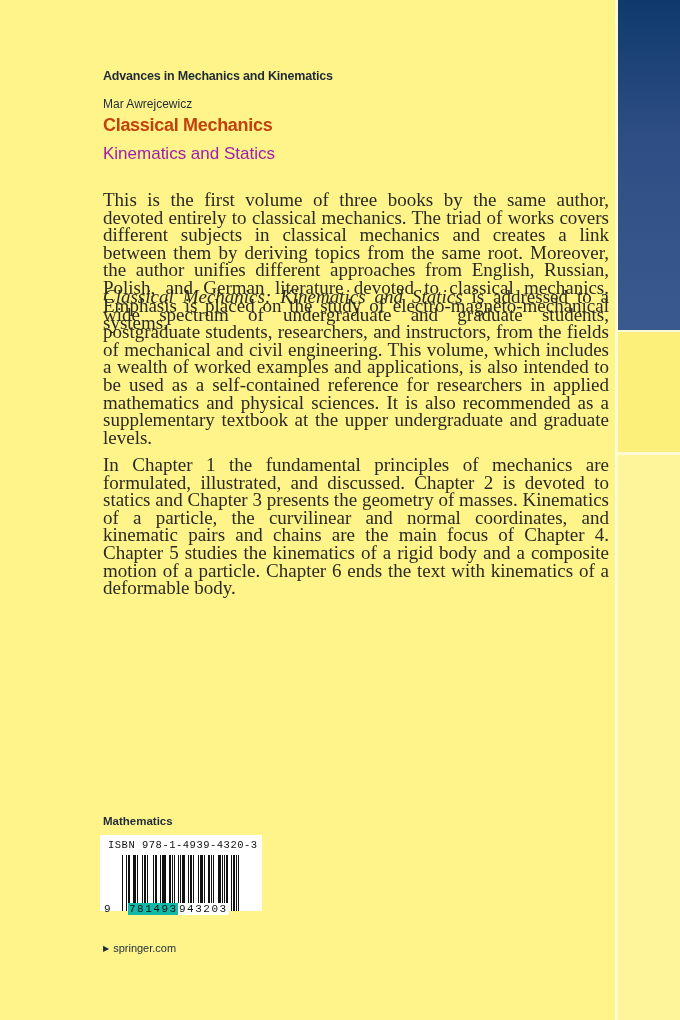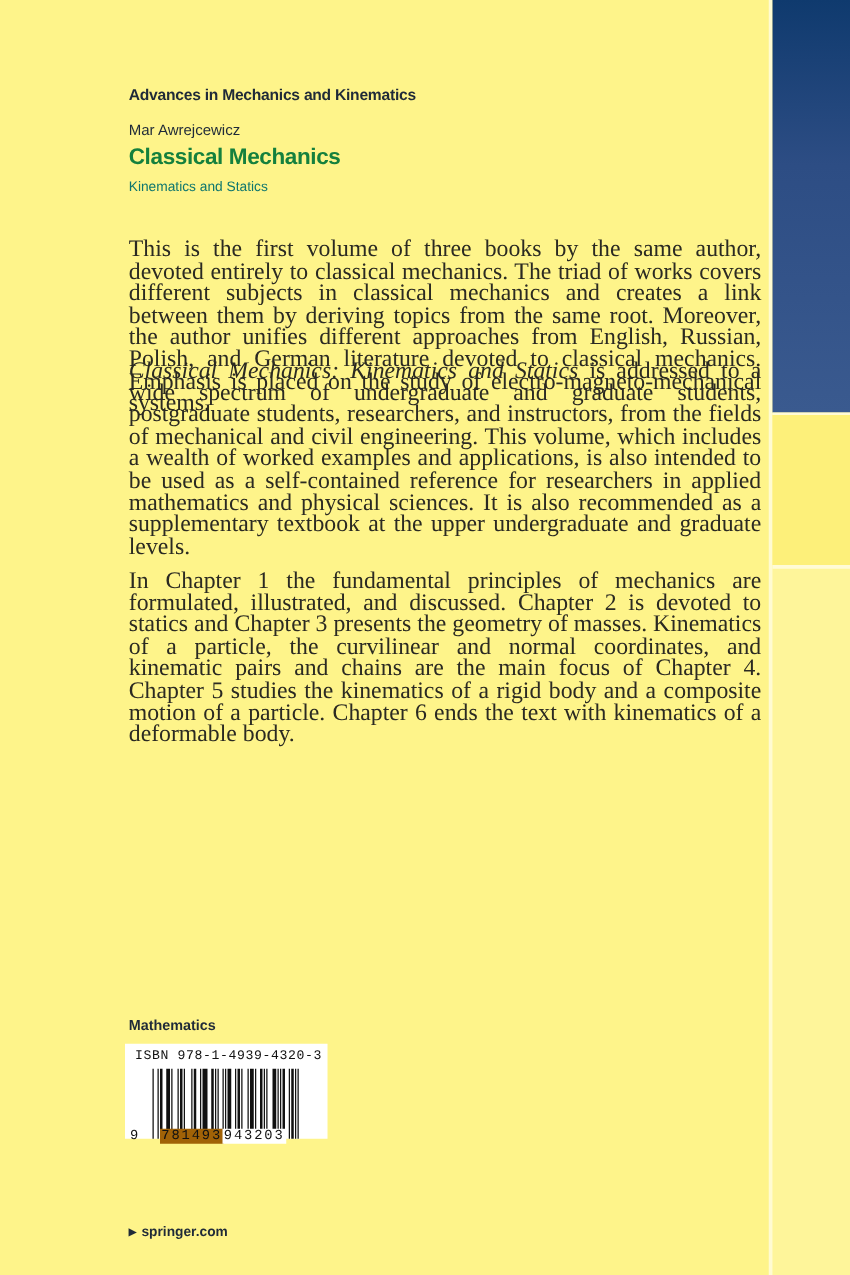--- a/index.html
+++ b/index.html
@@ -17,41 +17,41 @@
     position: absolute; left: 618px; top: 0; width: 62px; height: 330px;
     background: linear-gradient(180deg, #0f3a6e 0%, #2d4d84 40%, #3a5a8f 100%);
   }
   .yellow-block { position: absolute; left: 618px; top: 332px; width: 62px; height: 120px; background: #fdf07a; }
   .hline { position: absolute; left: 618px; top: 452px; width: 62px; height: 3px; background: #fffbd6; }
   .hline2 { position: absolute; left: 618px; top: 330px; width: 62px; height: 2px; background: #fffbd6; }
 
   .sans { font-family: "Liberation Sans", sans-serif; }
   .series { position: absolute; left: 103px; top: 69px; font-size: 12.5px; font-weight: bold; letter-spacing: -0.2px; color: #1f2a38; }
   .author { position: absolute; left: 103px; top: 97px; font-size: 12px; color: #1f2a38; }
-  .title { position: absolute; left: 103px; top: 115px; font-size: 18px; font-weight: bold; color: #15803d; letter-spacing: -0.3px; }
-  .subtitle { position: absolute; left: 103px; top: 144px; font-size: 11px; color: #0f766e; }
+  .title { position: absolute; left: 103px; top: 115px; font-size: 18px; font-weight: bold; color: #c2410c; letter-spacing: -0.3px; }
+  .subtitle { position: absolute; left: 103px; top: 144px; font-size: 17px; color: #a21caf; }
 
   .body { position: absolute; left: 103px; width: 506px; font-size: 19px; line-height: 17.6px; color: #2b2a22; text-align: justify; }
   .p1 { top: 191px; }
   .p2 { top: 288px; }
   .p3 { top: 456px; }
   .p { margin: 0; }
   .italic { font-style: italic; }
 
   .category { position: absolute; left: 103px; top: 815px; font-size: 11.5px; font-weight: bold; color: #1f2a38; text-align: center; }
   .barcode-box { position: absolute; left: 100px; top: 835px; width: 162px; height: 76px; background: #ffffff; }
   .isbn { position: absolute; left: 8px; top: 4px; font-family: "Liberation Mono", monospace; font-size: 10.5px; color: #111; letter-spacing: 0.5px; white-space: nowrap; }
   .bars { position: absolute; left: 22px; top: 20px; width: 134px; height: 56px; display: flex; align-items: stretch; }
   .bars span { display: block; background: #111; margin-right: 1px; }
   .barnum { position: absolute; left: 4px; top: 68px; font-family: "Liberation Mono", monospace; font-size: 11px; color: #111; white-space: nowrap; background: transparent; }
   .barnum .d1 { position: absolute; left: 0; top: 0; }
-  .barnum .d2 { position: absolute; left: 24px; top: 0; background: #a16207; padding: 0 1px; letter-spacing: 1.5px; }
+  .barnum .d2 { position: absolute; left: 24px; top: 0; background: #14b8a6; padding: 0 1px; letter-spacing: 1.5px; }
   .barnum .d3 { position: absolute; left: 74px; top: 0; background: #fff; padding: 0 1px; letter-spacing: 1.5px; }
 
-  .link { position: absolute; left: 103px; top: 980px; font-size: 11px; font-weight: bold; color: #1f2a38; }
+  .link { position: absolute; left: 103px; top: 942px; font-size: 11px; font-weight: normal; color: #1f2a38; }
   .link .arrow { font-size: 8px; margin-right: 4px; vertical-align: 1px; }
 </style>
 </head>
 <body>
 
 <div class="page"></div>
 <div class="strip"></div>
 <div class="strip-divider"></div>
 <div class="navy-block"></div>
 <div class="hline2"></div>

